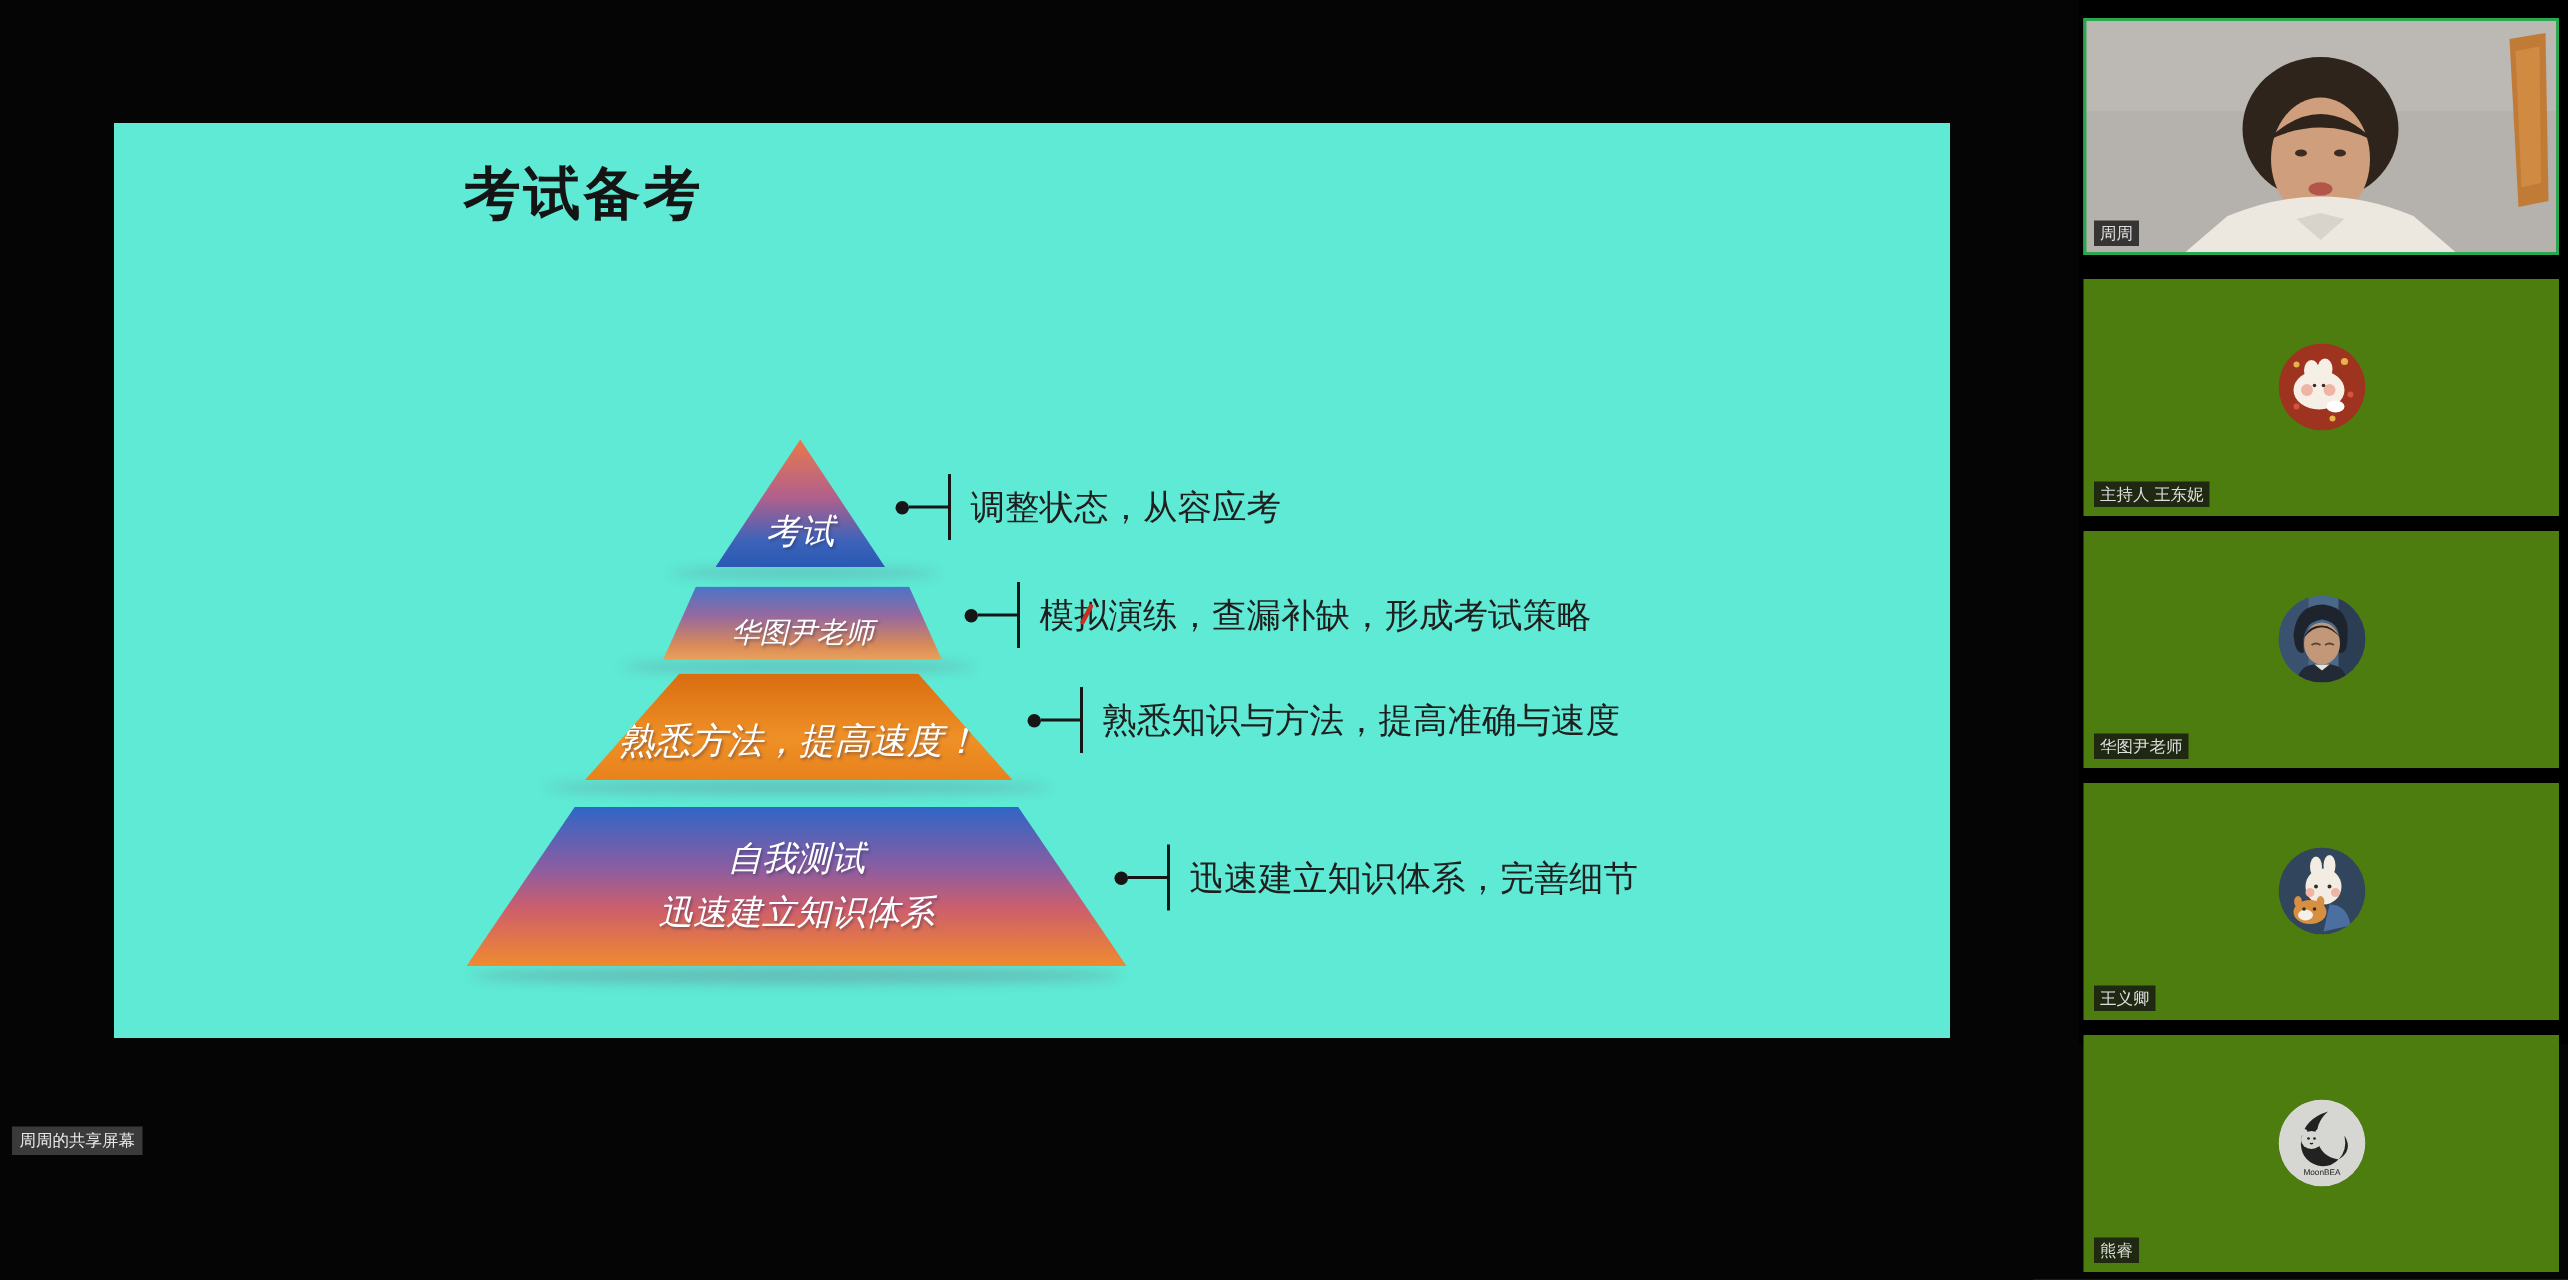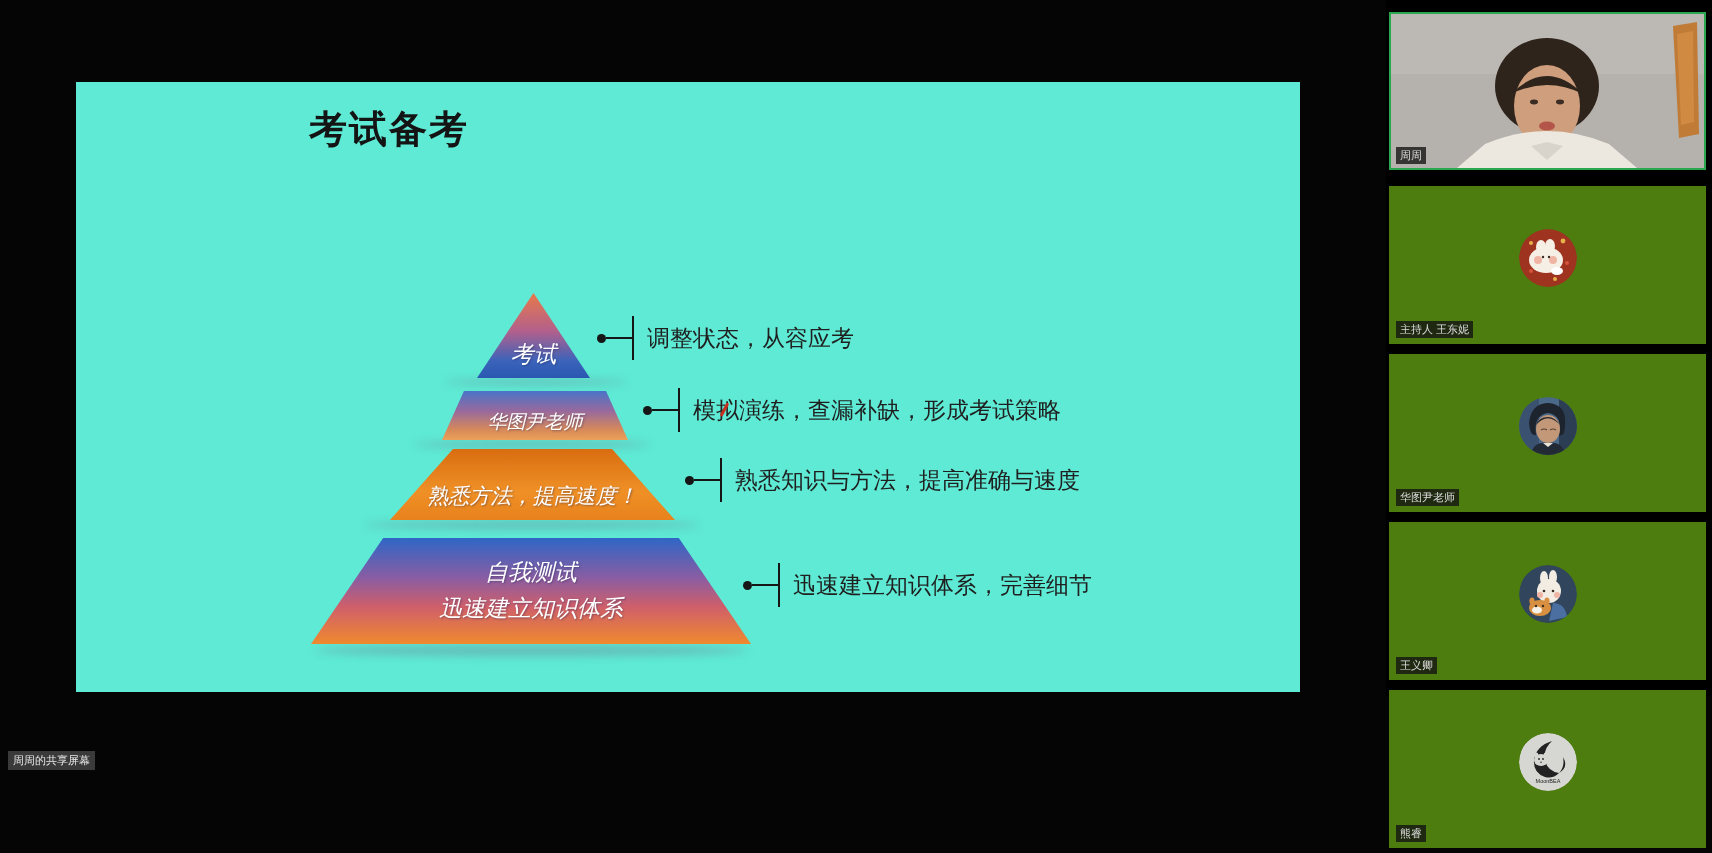--- a/index.html
+++ b/index.html
@@ -22,21 +22,21 @@
          clip-path:polygon(50% 0, 100% 100%, 0 100%);
          background:linear-gradient(180deg,#e8794a 0%,#b2608c 45%,#3b63ba 80%,#2a58b2 100%);
          font-size:23px; justify-content:flex-end; padding-bottom:8px; }
   .pl2 { left:146px; top:98px; width:186px; height:49px;
          clip-path:polygon(11.8% 0, 88.2% 0, 100% 100%, 0 100%);
          background:linear-gradient(180deg,#4a74c8 0%,#96699e 40%,#d88a58 80%,#eba259 100%);
          font-size:19px; justify-content:flex-end; padding-bottom:5px; }
   .pl3 { left:94px; top:156px; width:285px; height:71px;
          clip-path:polygon(22.1% 0, 77.9% 0, 100% 100%, 0 100%);
          background:linear-gradient(180deg,#d96d10 0%,#ef9026 60%,#e8821c 100%);
-         font-size:21px; justify-content:flex-end; padding-bottom:10px; }
+         font-size:24px; justify-content:flex-end; padding-bottom:10px; }
   .pl4 { left:15px; top:245px; width:440px; height:106px;
          clip-path:polygon(16.4% 0, 83.6% 0, 100% 100%, 0 100%);
          background:linear-gradient(180deg,#2f66c6 0%,#8a5da2 38%,#cf5f6a 65%,#ef8a2e 100%);
          font-size:23px; line-height:1.55; }
   .pshadow { position:absolute; border-radius:50%; background:rgba(110,115,140,.38);
              filter:blur(4px); }
 
   
   .ann { position:absolute; display:flex; align-items:center; height:48px; }
   .ann .dot   { width:9px; height:9px; border-radius:50%; background:#161616; flex:none; }

